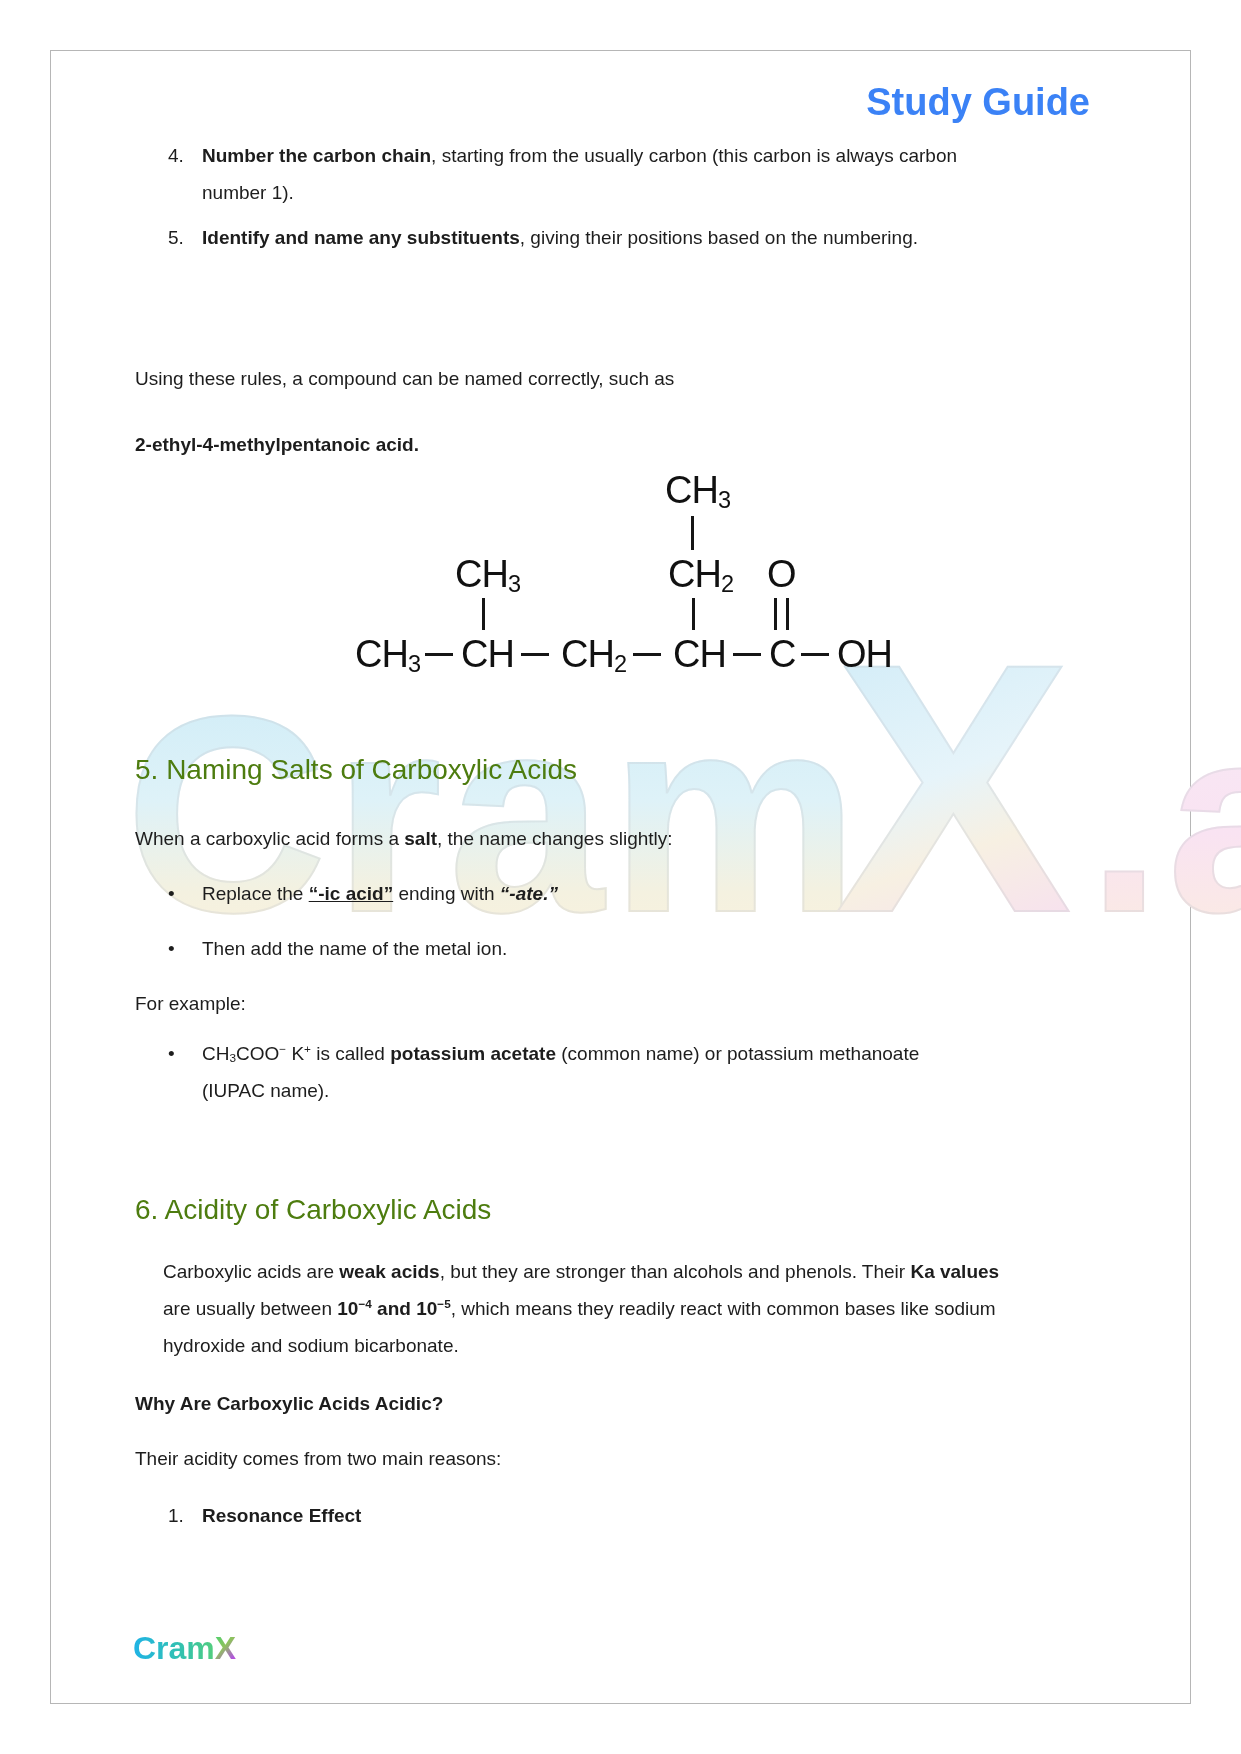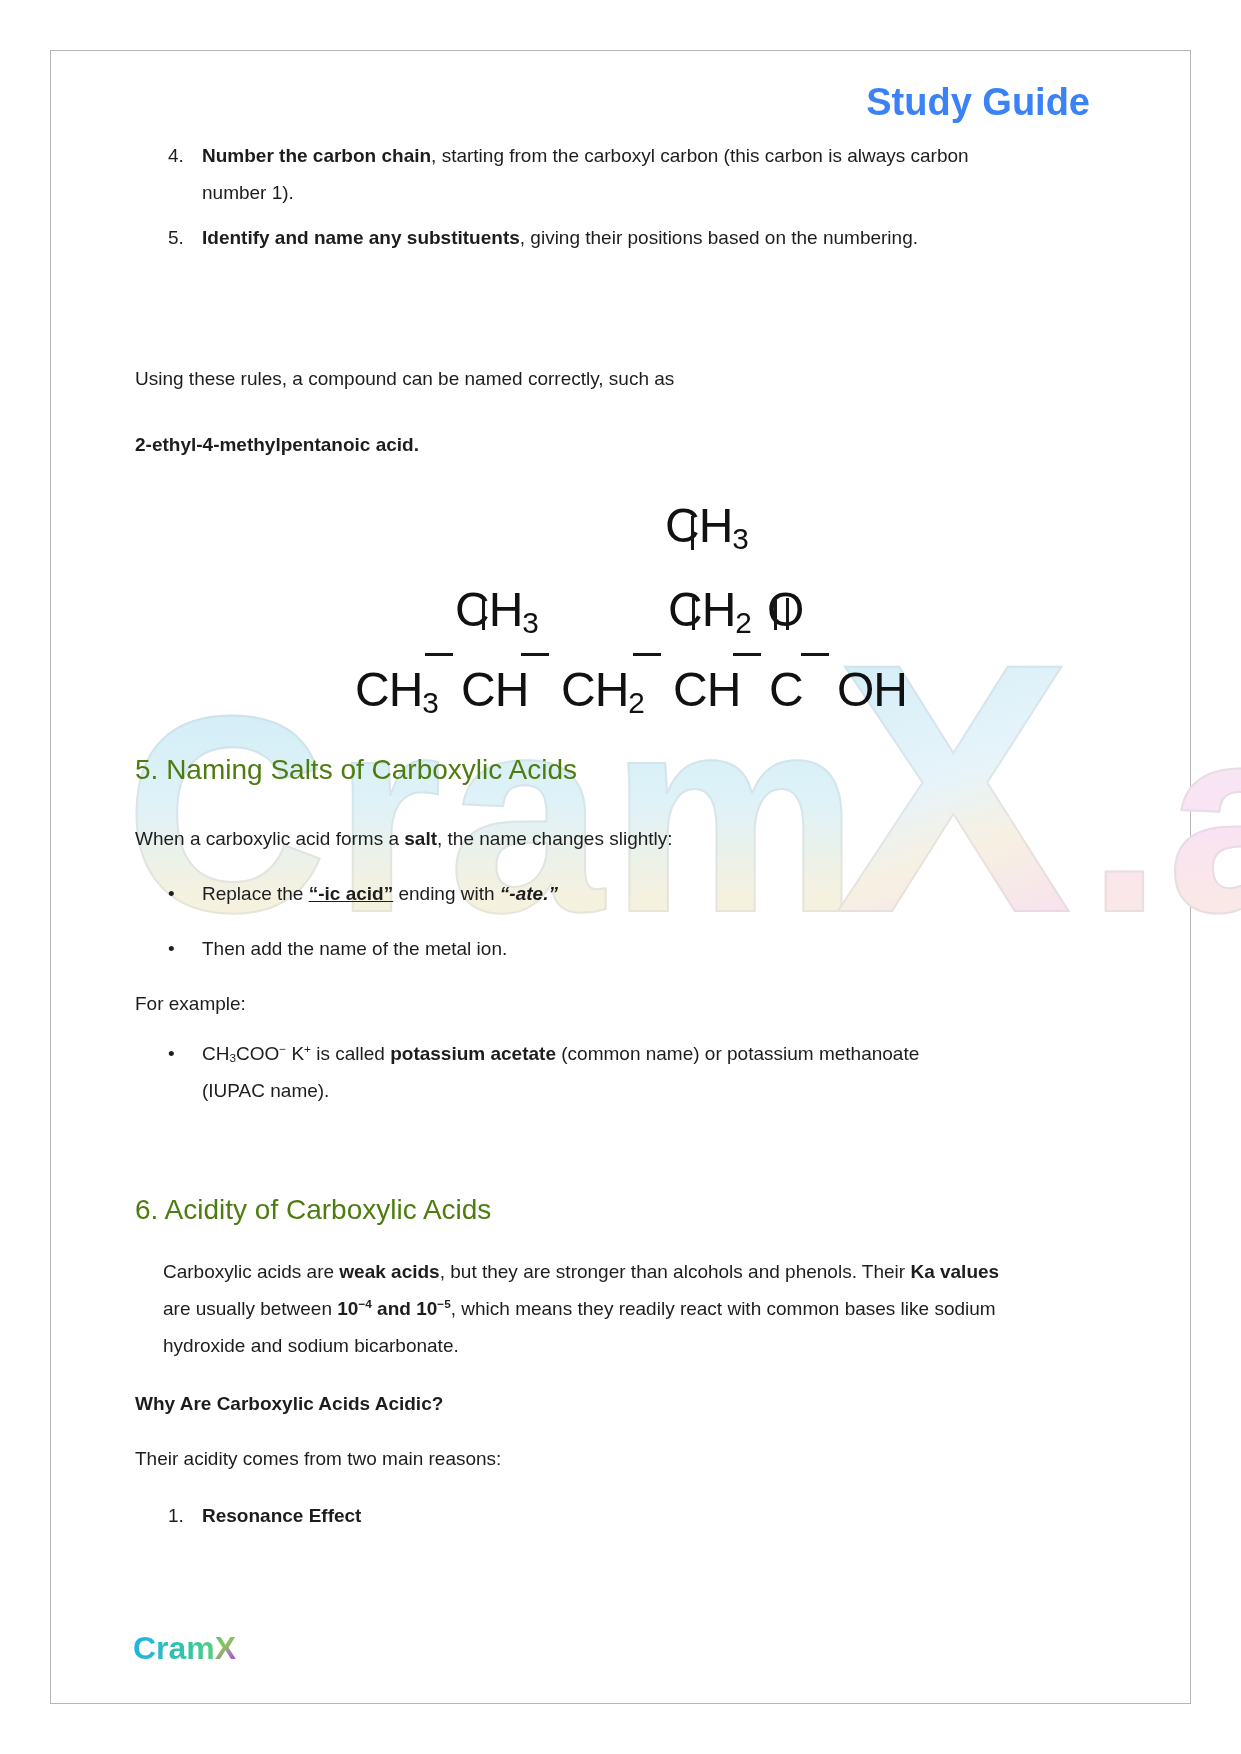--- a/index.html
+++ b/index.html
@@ -33,21 +33,21 @@
   #using{top:360px;left:135px;width:955px;}
   #compound{top:426px;left:135px;width:955px;font-weight:700;}
   #when{top:820px;left:135px;width:955px;}
   #forex{top:985px;left:135px;width:955px;}
   #para6{top:1253px;left:135px;width:980px;margin-left:28px;}
   #why{top:1385px;left:135px;width:955px;font-weight:700;}
   #their{top:1440px;left:135px;width:955px;}
 
   
   #diagram{top:470px;left:355px;width:560px;height:210px;color:#111;}
-  #diagram .lbl{position:absolute;font-size:48px;line-height:40px;white-space:nowrap;letter-spacing:-1px;margin-top:36px;}
+  #diagram .lbl{position:absolute;font-size:38px;line-height:40px;white-space:nowrap;letter-spacing:-1px;}
   #diagram .lbl sub{font-size:0.62em;top:0.22em;}
   .vbond{position:absolute;width:3px;background:#161616;}
   .hbond{position:absolute;height:3px;background:#161616;}
 
   
   .watermark{top:648px;left:125px;z-index:0;display:flex;align-items:baseline;
     font-weight:700;letter-spacing:6px;white-space:nowrap;pointer-events:none;}
   .watermark span{background-clip:text;-webkit-background-clip:text;color:transparent;
     -webkit-text-stroke:2px rgba(195,200,206,0.30);}
   .wm-cram{font-size:280px;line-height:280px;
@@ -75,21 +75,21 @@
     <span class="wm-x">X</span>
     <span class="wm-ai">.ai</span>
 </div>
 
 <div class="content-layer">
 
   <div class="abs doc-title">Study Guide</div>
 
   <div class="abs li" id="item4">
     <span class="marker">4.</span>
-    <span><span style="font-weight: 700;">Number the carbon chain</span><span>, starting from the carboxyl carbon (this carbon is always carbon</span><br><span>number 1).</span></span>
+    <span><span style="font-weight: 700;">Number the carbon chain</span><span>, starting from the usually carbon (this carbon is always carbon</span><br><span>number 1).</span></span>
   </div>
 
   <div class="abs li" id="item5">
     <span class="marker">5.</span>
     <span><span style="font-weight: 700;">Identify and name any substituents</span><span>, giving their positions based on the numbering.</span></span>
   </div>
 
   <div class="abs" id="using">Using these rules, a compound can be named correctly, such as</div>
 
   <div class="abs" id="compound"><span style="font-weight: 700;">2-ethyl-4-methylpentanoic acid</span><span>.</span></div>

